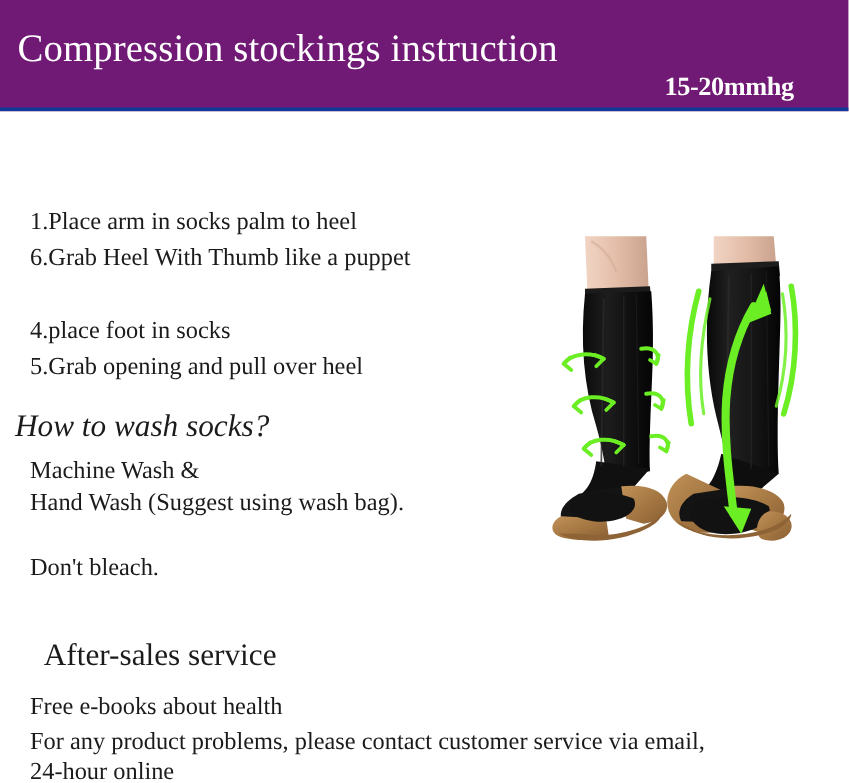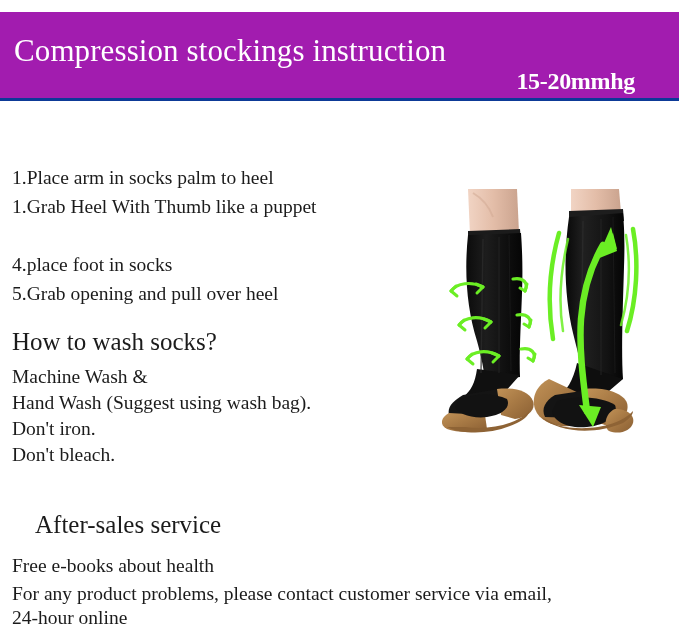--- a/index.html
+++ b/index.html
@@ -18,23 +18,22 @@
     overflow: hidden;
   }
 
   
   .header-band {
     position: absolute;
     left: 0;
     top: 0;
     width: 679px;
     height: 89px;
-    background: #a21caf;
+    background: #701a75;
     overflow: hidden;
-    margin-top: 12px;
   }
   .header-band .band-underline {
     position: absolute;
     left: 0;
     bottom: 0;
     width: 679px;
     height: 3px;
     background: #0d3a97;
   }
   .header-title {
@@ -47,50 +46,50 @@
     color: #ffffff;
     letter-spacing: 0.1px;
     white-space: nowrap;
   }
   .header-sub {
     position: absolute;
     right: 44px;
     top: 57px;
     font-family: "Liberation Serif", "DejaVu Serif", serif;
     font-weight: bold;
-    font-size: 24px;
+    font-size: 21px;
     line-height: 24px;
     color: #ffffff;
     white-space: nowrap;
     letter-spacing: -0.3px;
   }
 
   
   .section-heading {
     position: absolute;
     left: 12px;
     font-family: "Liberation Serif", "DejaVu Serif", serif;
     font-size: 25px;
     line-height: 29px;
     color: #1b1b1b;
     white-space: nowrap;
   }
   .body-line {
     position: absolute;
-    left: 12px;
+    left: 24px;
     font-family: "Liberation Serif", "DejaVu Serif", serif;
     font-size: 19.5px;
     line-height: 24px;
     color: #1b1b1b;
     white-space: nowrap;
   }
 
   
   #h-puton  { top: 109px; }
-  #h-wash   { top: 327px; }
+  #h-wash   { top: 327px; font-style: italic; }
   #h-after  { top: 510px; margin-left: 23px; }
 
   
   .list-putton-1 { top: 166px; }
   .list-putton-2 { top: 195px; }
   .list-putton-3 { top: 224px; }
   .list-putton-4 { top: 253px; }
   .list-putton-5 { top: 282px; }
 
   
@@ -121,29 +120,28 @@
 <div id="page">
 
   <div class="header-band">
     <div class="header-title">Compression stockings instruction</div>
     <div class="header-sub">15-20mmhg</div>
     <div class="band-underline"></div>
   </div>
 
 
   <div class="body-line list-putton-1">1.Place arm in socks palm to heel</div>
-  <div class="body-line list-putton-2">1.Grab Heel With Thumb like a  puppet</div>
+  <div class="body-line list-putton-2">6.Grab Heel With Thumb like a  puppet</div>
   <div class="body-line list-putton-4">4.place foot in socks</div>
   <div class="body-line list-putton-5">5.Grab opening and pull over heel</div>
 
   <div class="section-heading" id="h-wash">How to wash socks?</div>
 
   <div class="body-line list-wash-1">Machine Wash &amp;</div>
   <div class="body-line list-wash-2">Hand Wash (Suggest using wash bag).</div>
-  <div class="body-line list-wash-3">Don't iron.</div>
   <div class="body-line list-wash-4">Don't bleach.</div>
 
   <div class="section-heading" id="h-after">After-sales service</div>
 
   <div class="body-line list-after-1">Free e-books about health</div>
   <div class="body-line list-after-2">For any product problems, please contact customer service via email,</div>
   <div class="body-line list-after-3">24-hour online</div>
 
   <div class="sock-photo">
     <svg width="242" height="268" viewBox="0 0 242 268" xmlns="http://www.w3.org/2000/svg">

